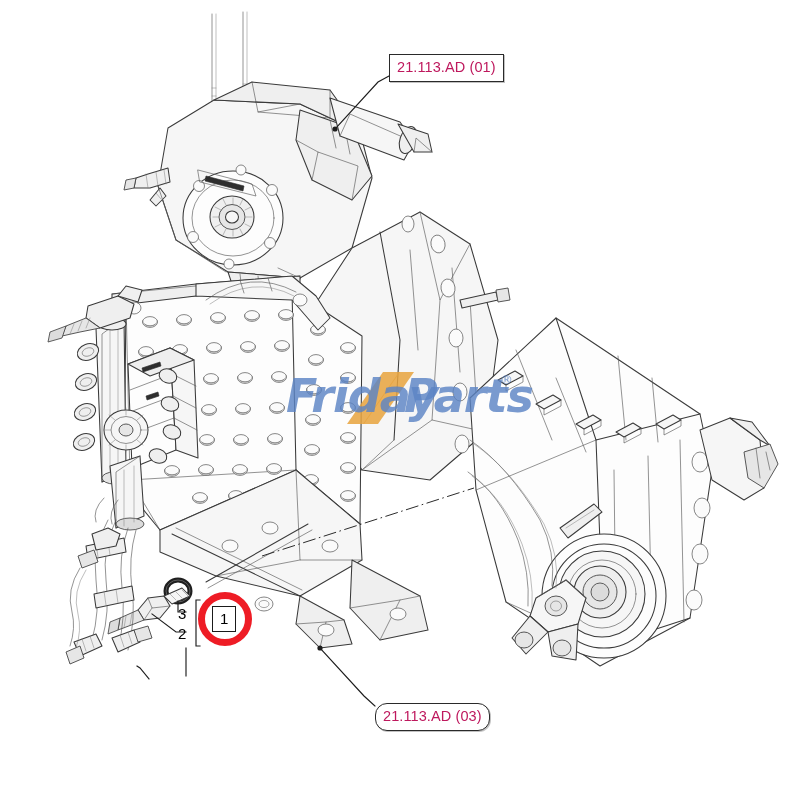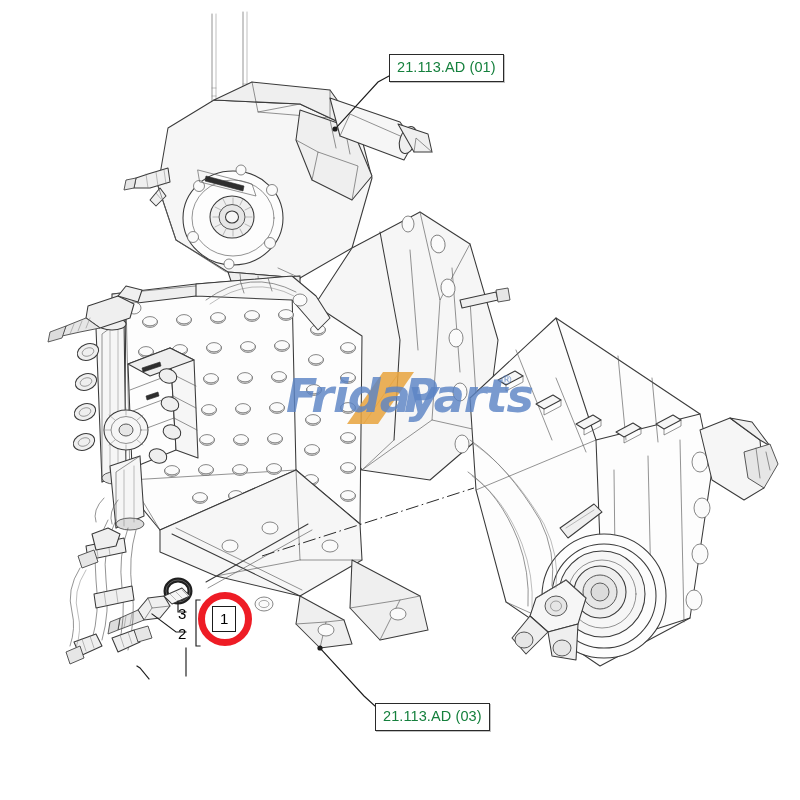--- a/index.html
+++ b/index.html
@@ -56,21 +56,21 @@
   
   .leader { fill: none; stroke: #1d1d1d; stroke-width: 1.15; stroke-linecap: square; }
   .leader-dot { fill: #1d1d1d; }
 
   
   .ref-label {
     position: absolute;
     box-sizing: border-box;
     background: #ffffff;
     border: 1.5px solid #2a2a2a;
-    color: #15803d;
+    color: #be185d;
     font-family: "Liberation Sans", sans-serif;
     font-size: 14.5px;
     line-height: 1;
     letter-spacing: 0.1px;
     padding: 5px 7px 6px 7px;
     white-space: nowrap;
     box-shadow: 1px 1px 0 rgba(120,120,120,0.45);
   }
 
   
@@ -538,21 +538,21 @@
     <path class="wm-swoosh" d="M 383 372 L 400 372 L 364 424 L 347 424 Z"></path>
     <path class="wm-swoosh" d="M 399 372 L 414 372 L 378 424 L 363 424 Z"></path>
     <text class="wm-text" x="286" y="412">Friday</text>
     <text class="wm-text" x="404" y="412">Parts</text>
     <text class="wm-reg" x="500" y="384">®</text>
   </svg>
 
   <div class="ref-label" style="left:389px; top:54px;">21.113.AD (01)</div>
 
 
-  <div class="ref-label" style="left:375px; top:703px;">21.113.AD (03)</div>
+  <div class="ref-label" style="left:375px; top:703px;border-radius:12px;">21.113.AD (03)</div>
 
   <div class="item-num" style="left:178px; top:606px;">3</div>
 
   <div class="item-num" style="left:178px; top:626px;">2</div>
 
   <div class="highlight-ring" style="left:198px; top:592px; width:54px; height:54px;"></div>
 
   <div class="item-num-boxed" style="left:212px; top:606px;">1</div>
 
 </div>

